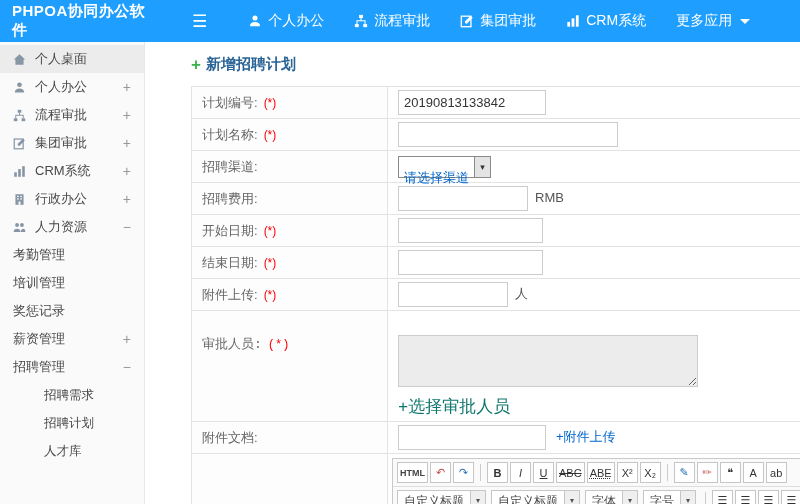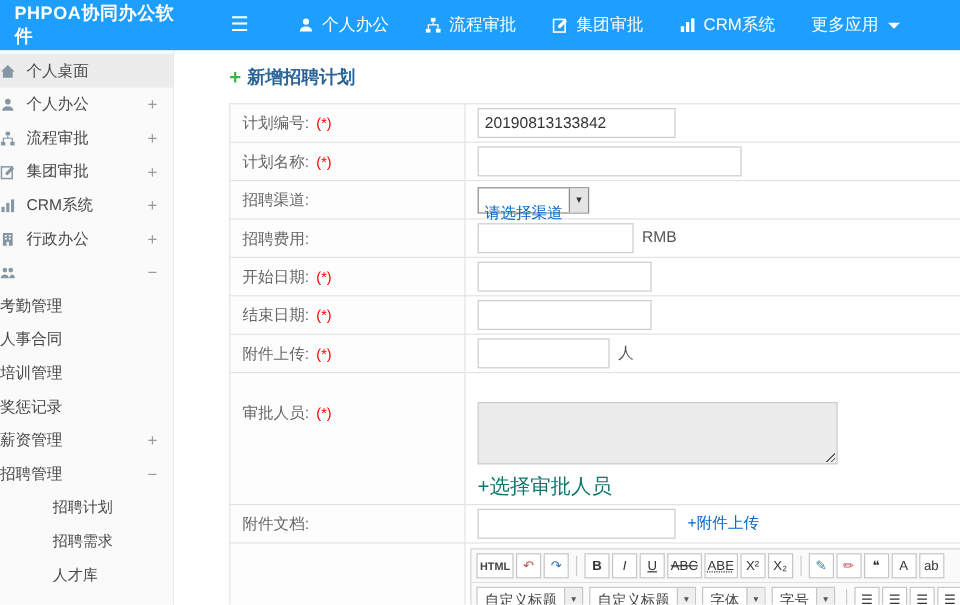--- a/index.html
+++ b/index.html
@@ -14,42 +14,42 @@
   .nav { display:flex; height:42px; margin-left:12px; }
   .nav-item { display:flex; align-items:center; gap:6px; padding:0 15px; font-size:14px; cursor:pointer; height:42px; }
   .nicon { display:inline-flex; color:#fff; }
   .caret { width:0; height:0; border-left:5px solid transparent; border-right:5px solid transparent;
     border-top:5px solid #fff; margin-left:2px; }
 
   
   .sidebar { position:absolute; top:42px; left:0; width:145px; bottom:0; background:#fafafa;
     border-right:1px solid #e8e8e8; padding-top:3px; }
   .side-item { height:28px; display:flex; align-items:center; font-size:13px; color:#484848;
-    position:relative; cursor:pointer; }
+    padding-left:13px; position:relative; cursor:pointer; }
   .side-item.active { background:#ececec; }
   .side-item.lv1 { }
   .side-item.lv2 { padding-left:44px; font-size:12.5px; }
   .sicon { display:inline-flex; width:16px; margin-right:6px; color:#8696a5; }
   .slabel { flex:1; white-space:nowrap; }
   .expand { position:absolute; right:13px; color:#999; font-size:14px; line-height:1; }
 
   
   .main { position:absolute; left:146px; top:42px; right:0; bottom:0; background:#fff; overflow:hidden; }
   .page-title { margin:13px 0 11px 45px; font-size:15px; font-weight:bold; color:#2a6496; }
   .plus-ico { color:#3ab54a; font-weight:bold; font-size:17px; margin-right:5px; vertical-align:-1px; }
 
   table.form-table { margin-left:45px; border-collapse:collapse; width:740px; table-layout:fixed; }
   .form-table td { border:1px solid #e3e3e3; font-size:13px; color:#555; padding:3px 10px; height:32px; }
   td.lbl { width:196px; background:#fdfdfd; color:#666; }
   .req { color:#ff0000; margin-left:6px; font-size:12px; }
-  tr.top td { vertical-align:top; padding-top:24px; }
+  tr.top td { vertical-align:top; padding-top:24px;font-family:Liberation Mono, monospace; }
 
   .ipt { height:25px; border:1px solid #ccc; padding:0 5px; font-size:13px; color:#333;
     background:#fff; vertical-align:middle; }
-  .w165{width:165px}.w220{width:220px}.w130{width:130px}.w145{width:145px}.w110{width:110px}
+  .w165{width:148px}.w220{width:220px}.w130{width:130px}.w145{width:145px}.w110{width:110px}
   .suffix { margin-left:7px; color:#555; }
 
   .sel { display:inline-flex; align-items:stretch; border:1px solid #8a8a8a; background:#fff;
     height:22px; cursor:pointer; vertical-align:middle; }
   .sel-label { color:#0066cc; padding:12px 5px; font-size:13px; }
   .sel-arrow { width:16px; background:#e4e4e4; border-left:1px solid #8a8a8a; display:flex;
     align-items:center; justify-content:center; font-size:9px; color:#333; }
 
   .txa { width:300px; height:52px; background:#ececec; border:1px solid #ccc; resize:both;
     font-family:inherit; }
@@ -204,47 +204,45 @@
     </div>
     <div class="side-item">
       <span class="sicon">
         <svg width="13" height="13" viewBox="0 0 16 16" fill="currentColor">
             <circle cx="5" cy="5" r="2.4"></circle>
             <circle cx="11" cy="5" r="2.4"></circle>
             <path d="M.8 13.5c0-2.6 1.9-4 4.2-4s4.2 1.4 4.2 4z"></path>
             <path d="M9.4 13.5c.2-2 1.4-3.9 3.5-3.9 1.6.2 2.3 1.9 2.3 3.9z"></path>
           </svg>
       </span>
+      <span class="slabel">人力资源</span>
       <span class="expand">−</span>
     </div>
     <div class="side-item lv1">
       <span class="slabel">考勤管理</span>
-    </div>
-    <div class="side-item lv1">
-      <span class="slabel">人事合同</span>
     </div>
     <div class="side-item lv1">
       <span class="slabel">培训管理</span>
     </div>
     <div class="side-item lv1">
       <span class="slabel">奖惩记录</span>
     </div>
     <div class="side-item lv1">
       <span class="slabel">薪资管理</span>
       <span class="expand">+</span>
     </div>
     <div class="side-item lv1">
       <span class="slabel">招聘管理</span>
       <span class="expand">−</span>
     </div>
     <div class="side-item lv2">
+      <span class="slabel">招聘需求</span>
+    </div>
+    <div class="side-item lv2">
       <span class="slabel">招聘计划</span>
-    </div>
-    <div class="side-item lv2">
-      <span class="slabel">招聘需求</span>
     </div>
     <div class="side-item lv2">
       <span class="slabel">人才库</span>
     </div>
   </aside>
 
   <main class="main">
     <div class="page-title">
       <span class="plus-ico">+</span><span>新增招聘计划</span>
     </div>

